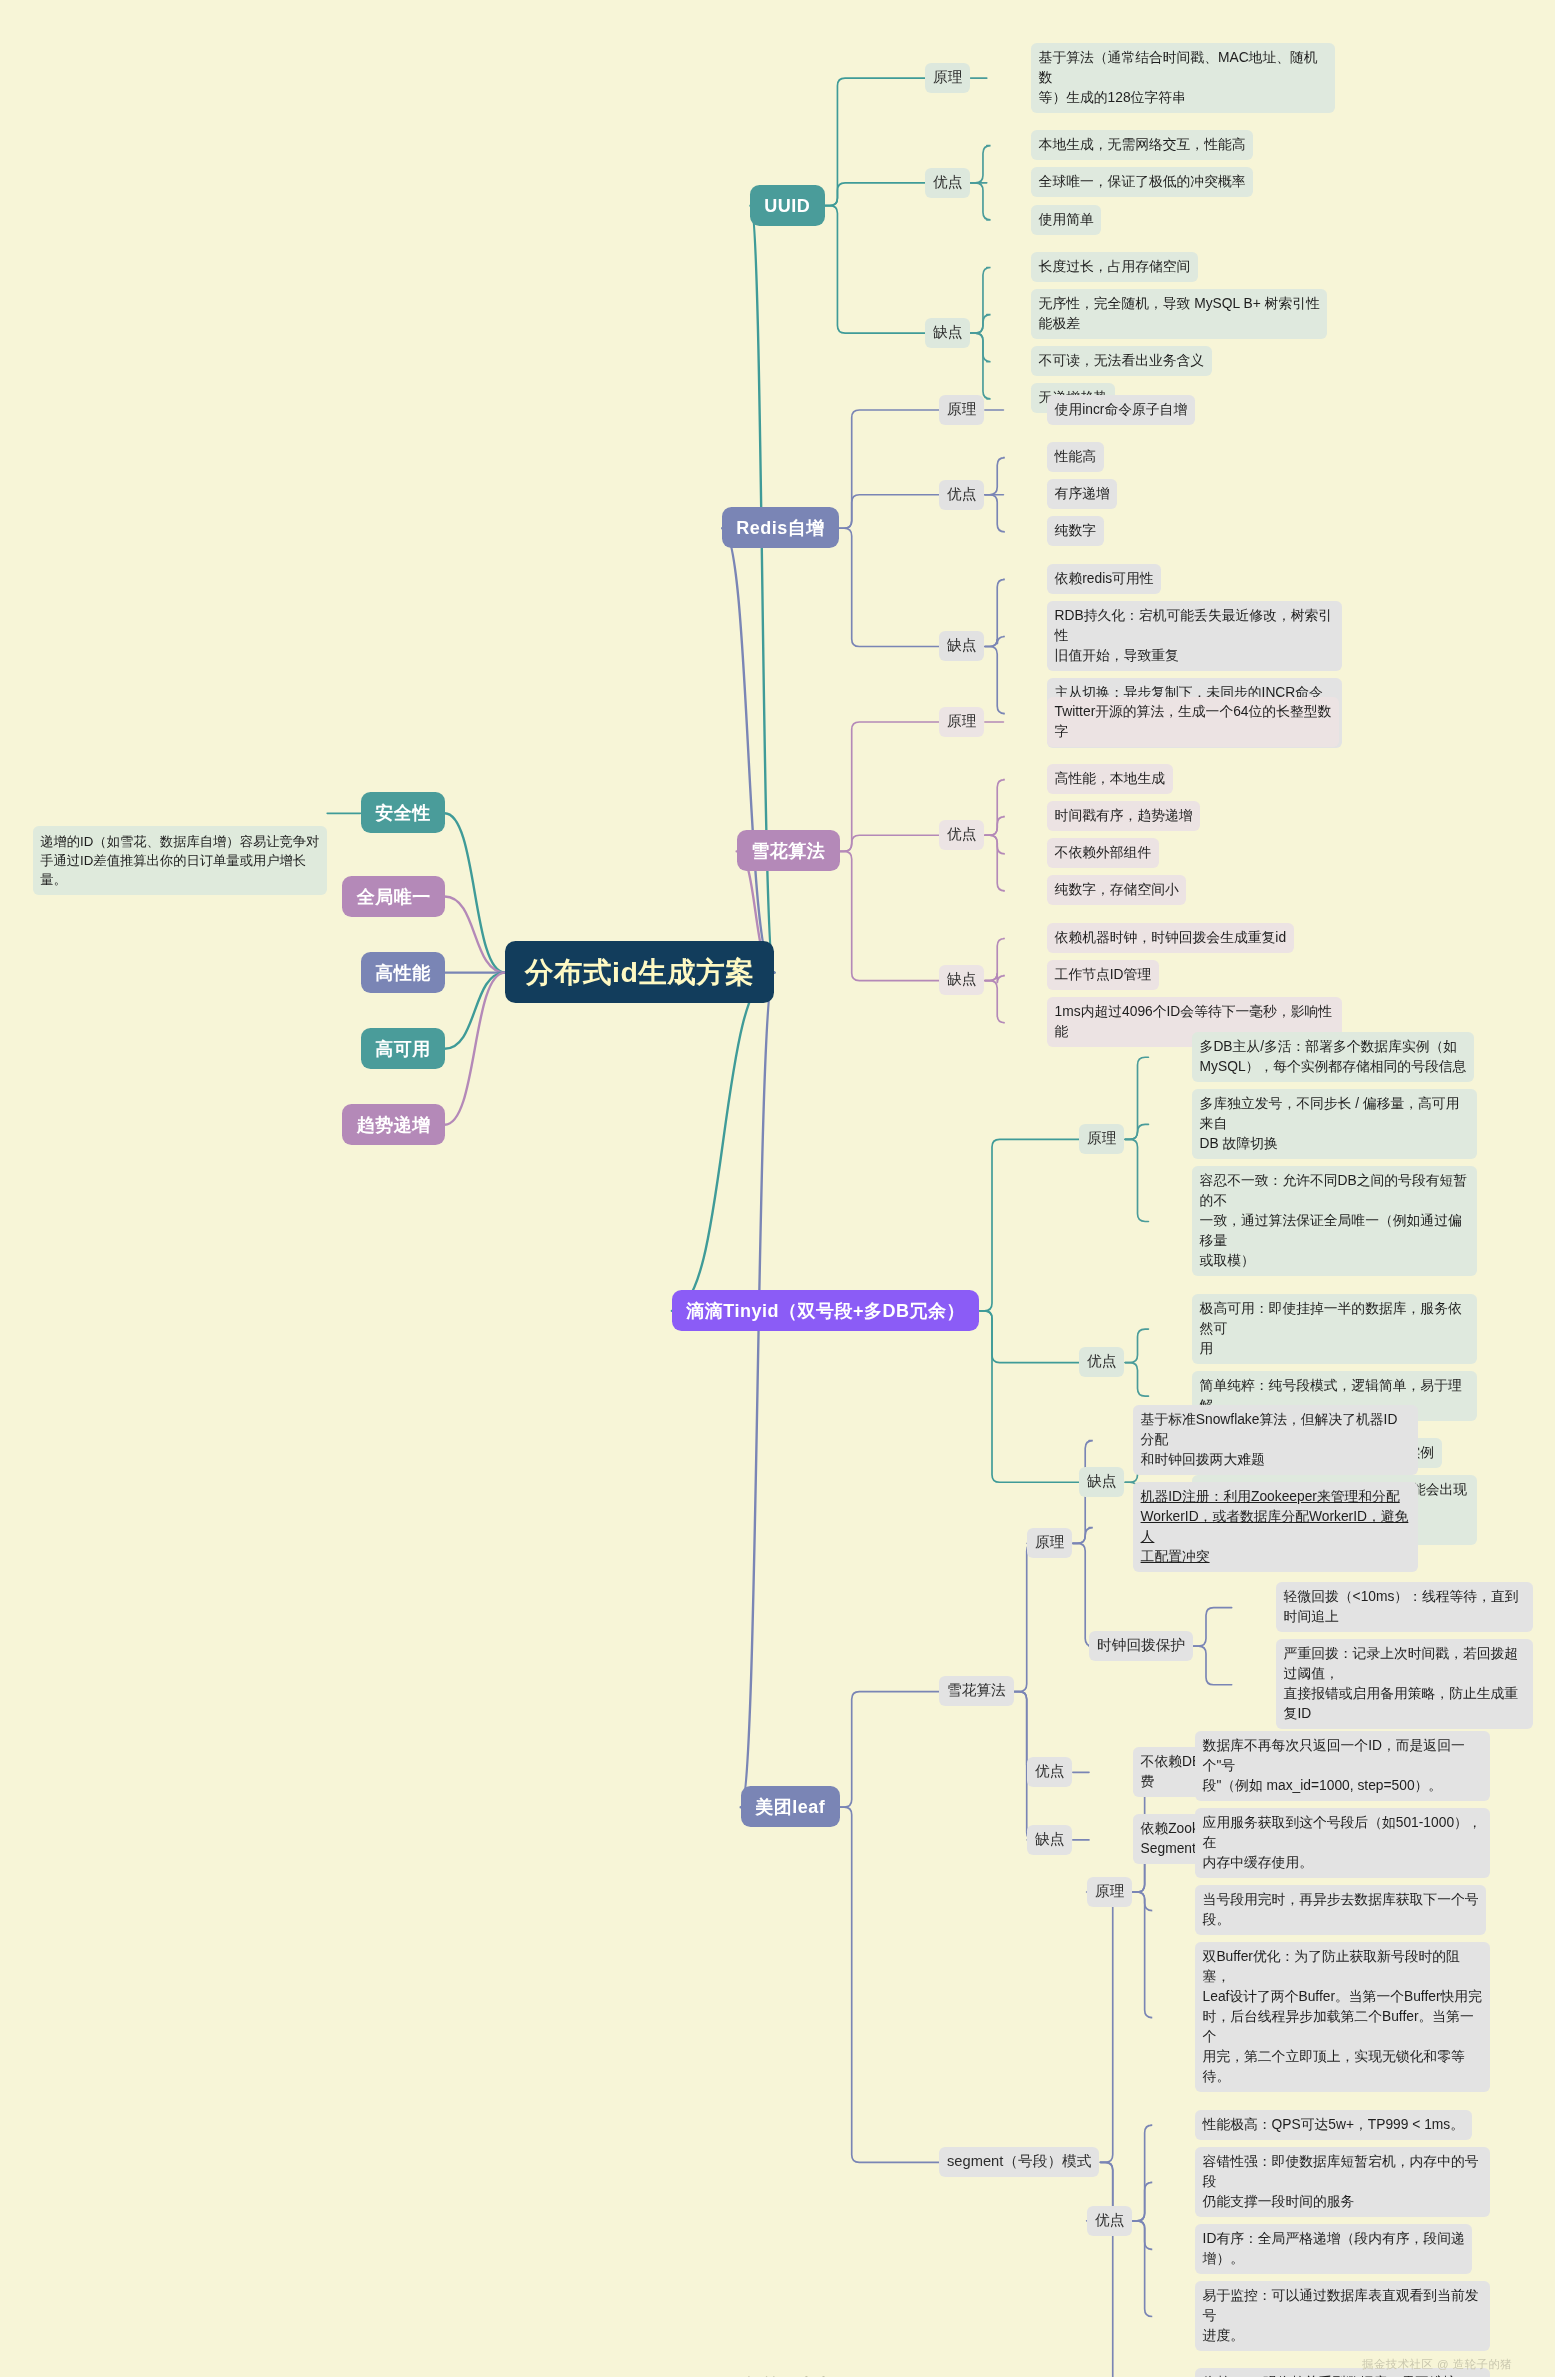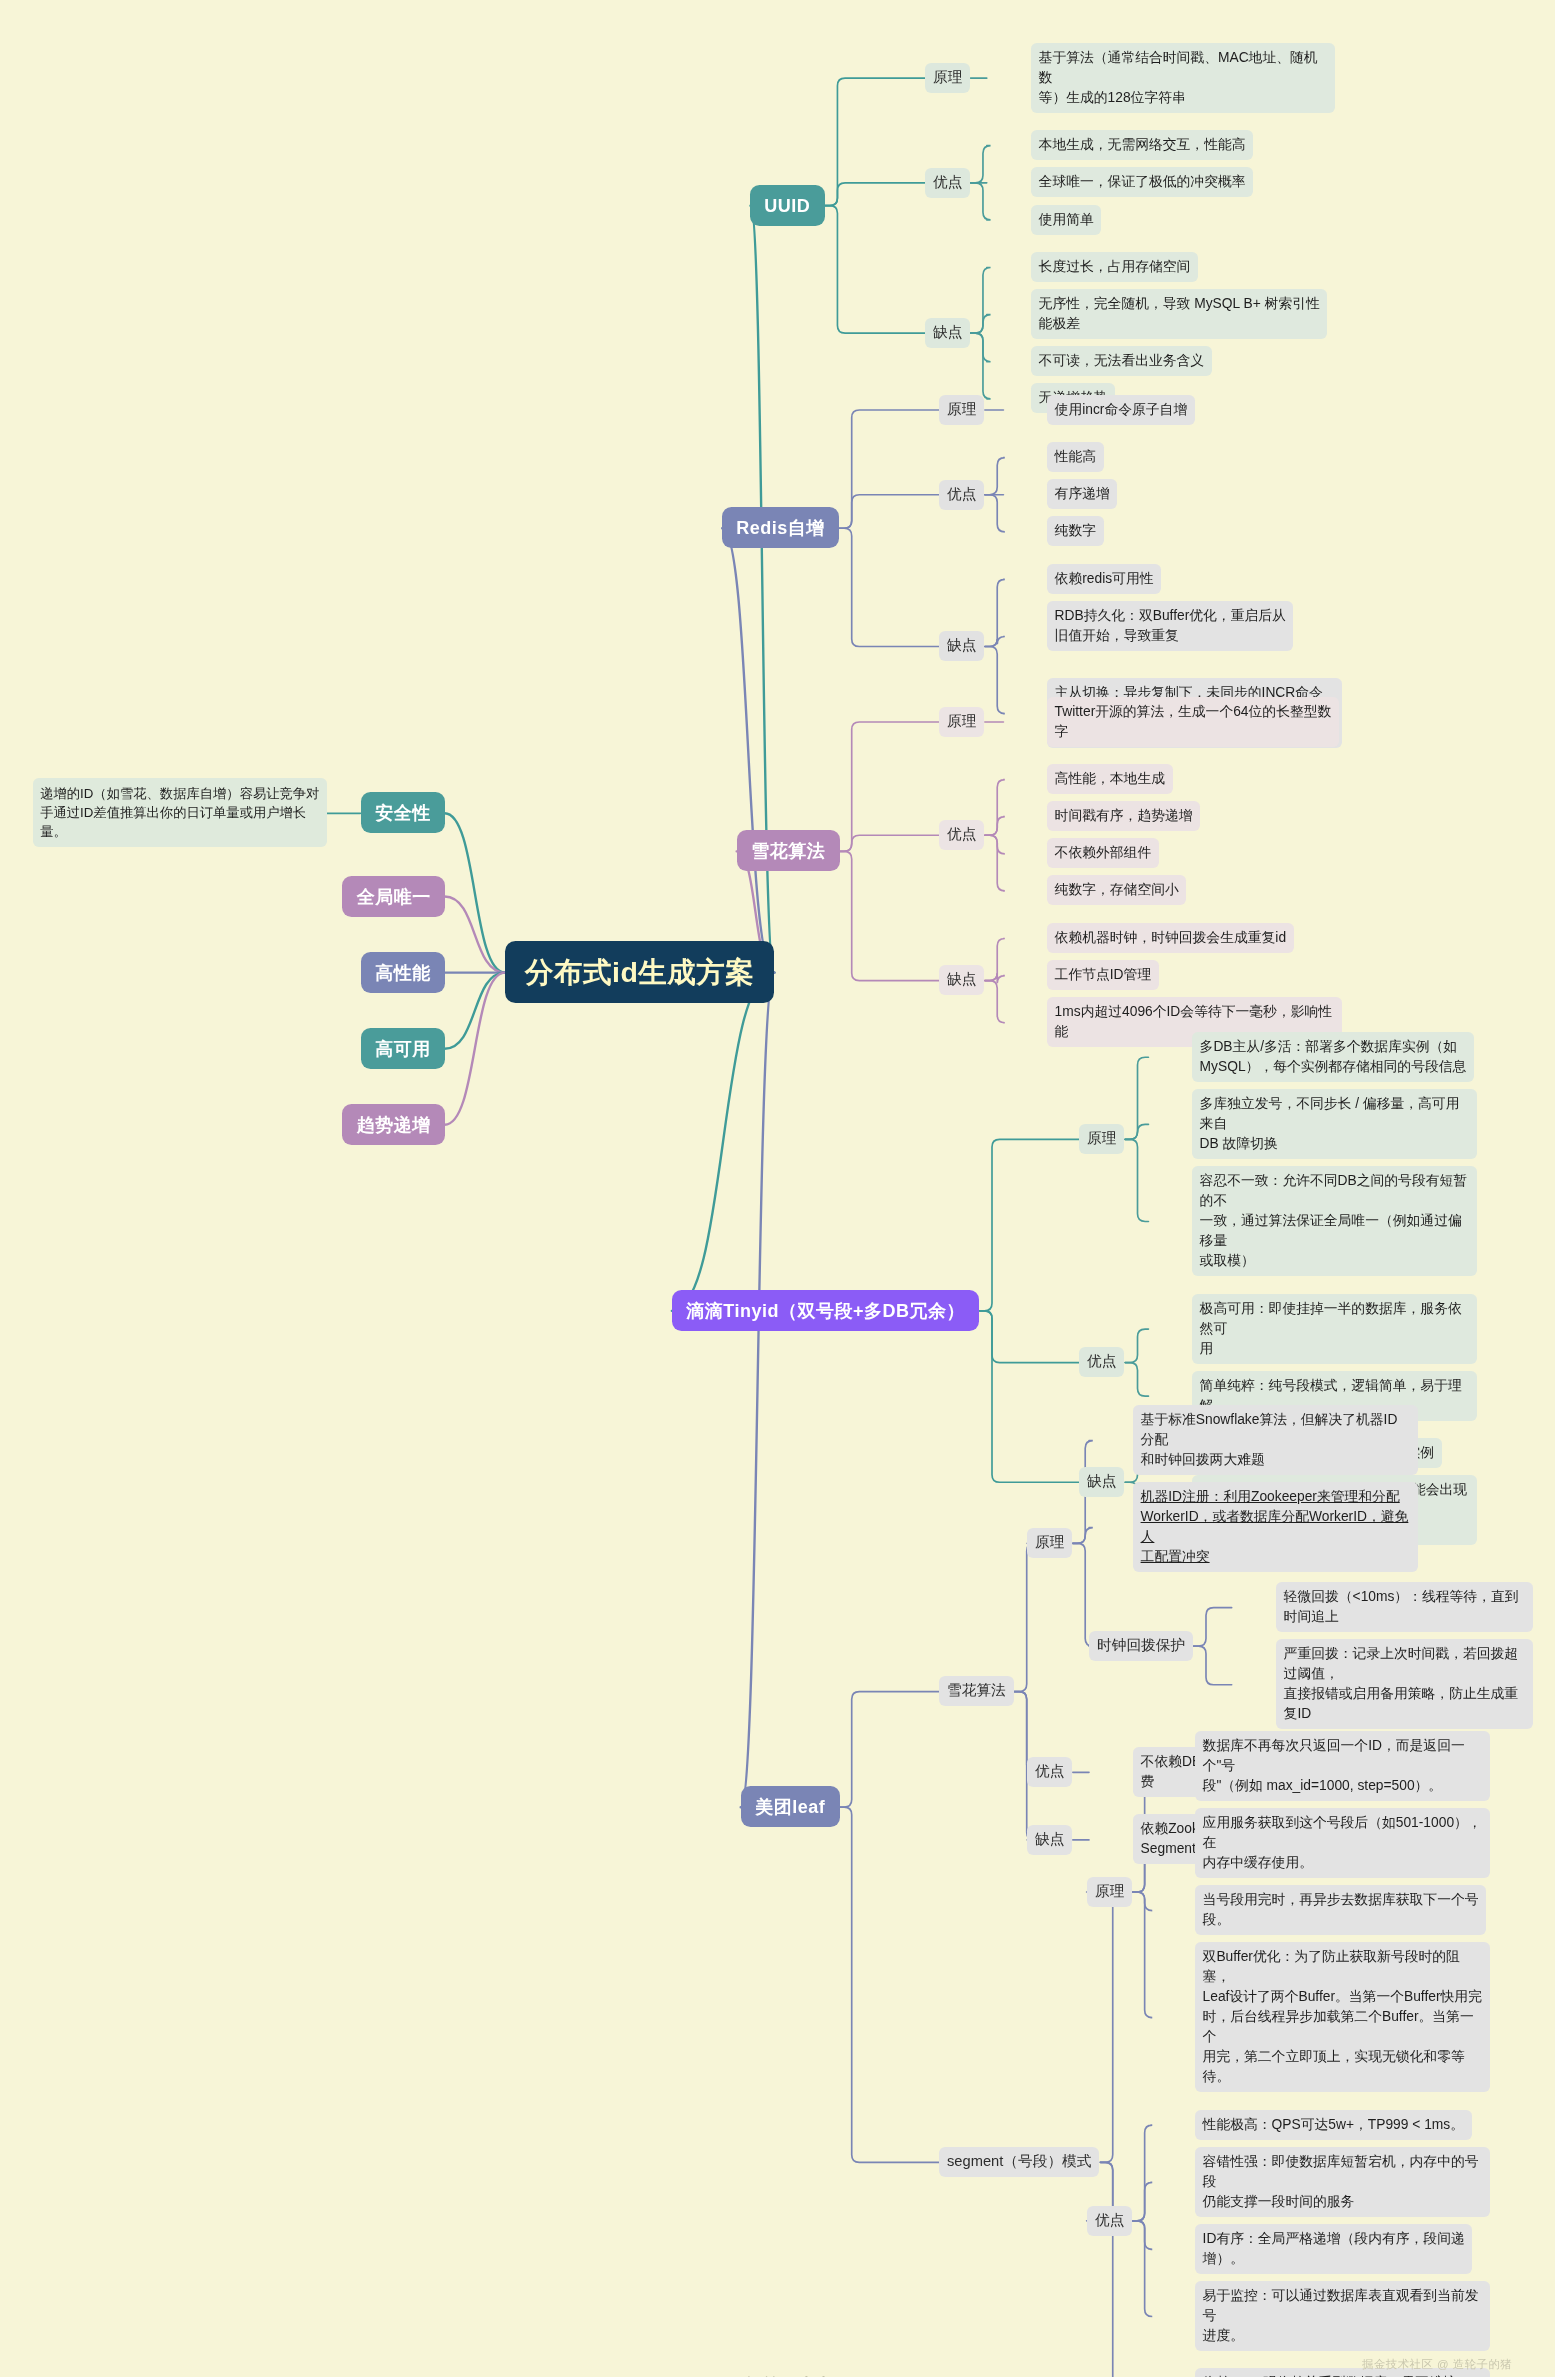--- a/index.html
+++ b/index.html
@@ -57,21 +57,21 @@
     font-size:13.8px; color:#1e1e1e;
     border-radius:5.7px; padding:5.2px 7.6px;margin-left:44px;
   }
   .leaf.t-teal   .box { background:#dfe9de; }
   .leaf.t-blue   .box { background:#e3e3e3; }
   .leaf.t-purple .box { background:#ece3e3; }
   .leaf.t-gray   .box { background:#e3e3e3; }
 
   .note .box {
     background:#dfeadc; font-size:13.3px; color:#1e1e1e;
-    border-radius:5.7px; padding:5.7px 7.6px;
+    border-radius:5.7px; padding:5.7px 7.6px;margin-top:48px;
   }
 
   
   .footer-xmind {
     position:absolute; left:686px; top:2375px;
     font-size:13.8px; color:#cfcdb2; letter-spacing:0.2px;
   }
   .footer-xmind b { color:#c6c4a8; }
   .footer-credit {
     position:absolute; left:1362px; top:2357px;
@@ -239,21 +239,21 @@
       <div class="node leaf t-blue" style="left: 1003px; top: 516px;">
         <div class="box" style="max-width: 295px;">纯数字</div>
       </div>
       <div class="node sub t-blue" style="left: 939px; top: 480px;">
         <div class="box">优点</div>
       </div>
       <div class="node leaf t-blue" style="left: 1003px; top: 564px;">
         <div class="box" style="max-width: 295px;">依赖redis可用性</div>
       </div>
       <div class="node leaf t-blue" style="left: 1003px; top: 601px;">
-        <div class="box" style="max-width: 295px;">RDB持久化：双Buffer优化，重启后从
+        <div class="box" style="max-width: 295px;">RDB持久化：宕机可能丢失最近修改，树索引性
 旧值开始，导致重复</div>
       </div>
       <div class="node leaf t-blue" style="left: 1003px; top: 678px;">
         <div class="box" style="max-width: 295px;">主从切换：异步复制下，未同步的INCR命令会丢
 失，新主节点从旧值开始</div>
       </div>
       <div class="node sub t-blue" style="left: 939px; top: 631px;">
         <div class="box">缺点</div>
       </div>
       <div class="node main c-blue" style="left: 722px; top: 507px;">

